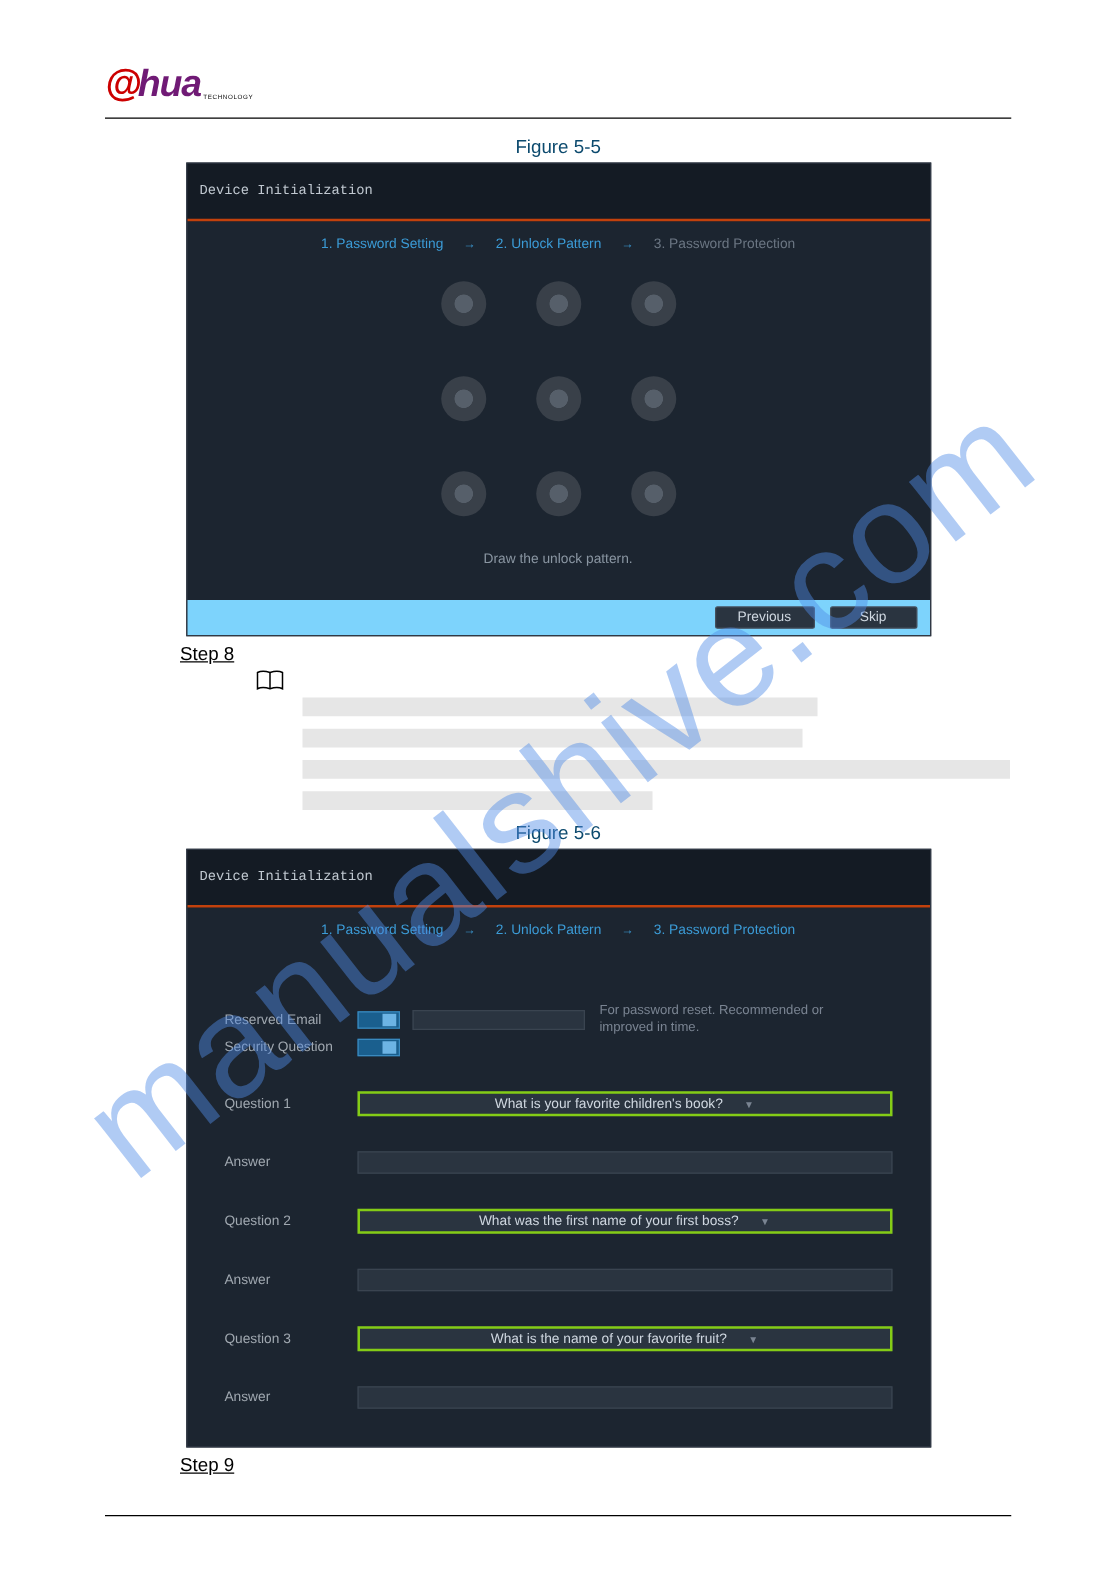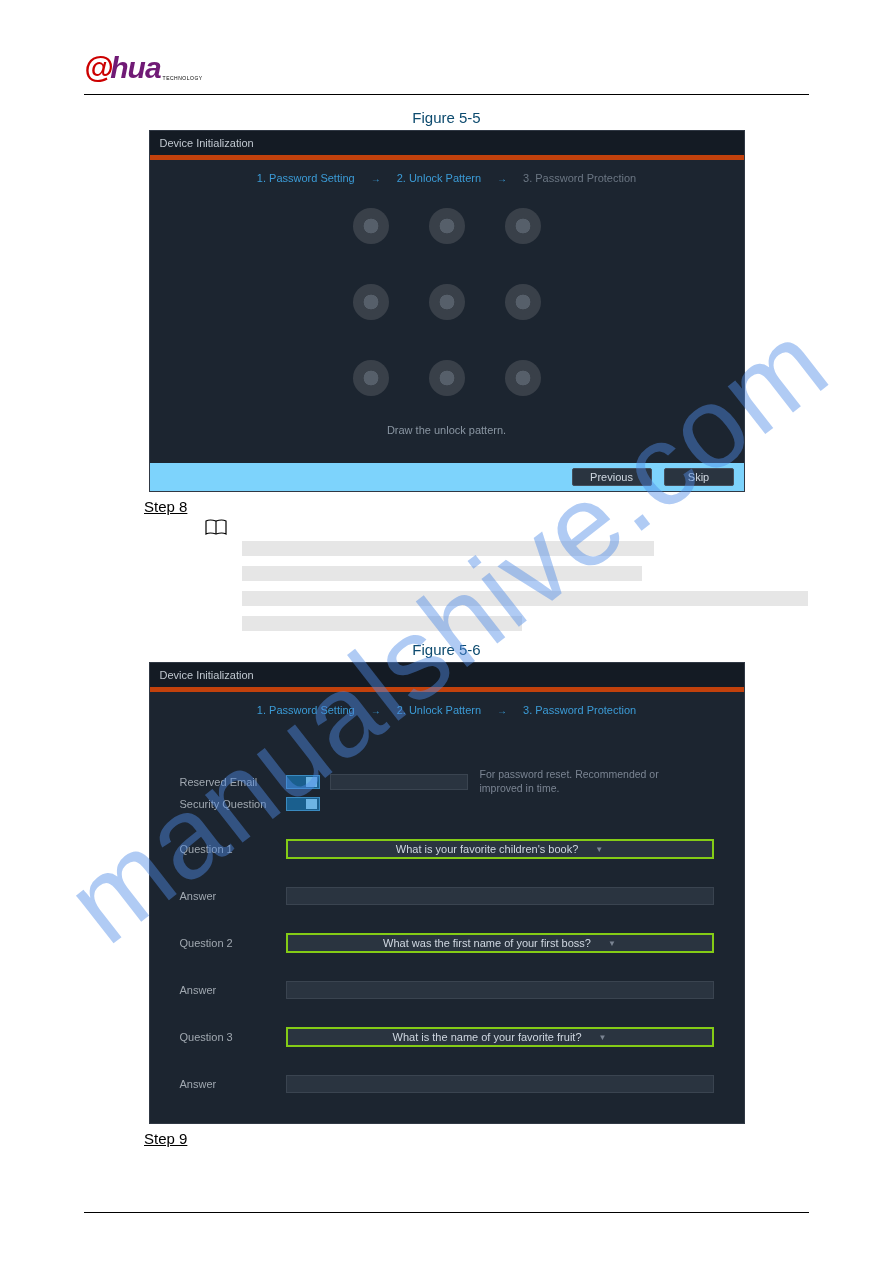--- a/index.html
+++ b/index.html
@@ -59,22 +59,23 @@
     width: 596px;
     font-size: 11px;
     color: #a0a8b0;
     position: relative;
     border: 1px solid #303844;
   }
   .ss-title {
     background: #141b24;
     color: #c0c8d0;
     font-size: 11px;
-    padding: 6px 10px;
-    border-bottom: 5px solid #c2410c;
+    padding: 16px 10px;
+    border-bottom: 2px solid #c2410c;
+    font-family: Liberation Mono, monospace;
   }
   .ss-steps {
     display: flex;
     justify-content: center;
     align-items: center;
     padding: 12px 20px 14px 20px;
     gap: 16px;
     color: #3b9bd6;
     font-size: 11px;
   }

